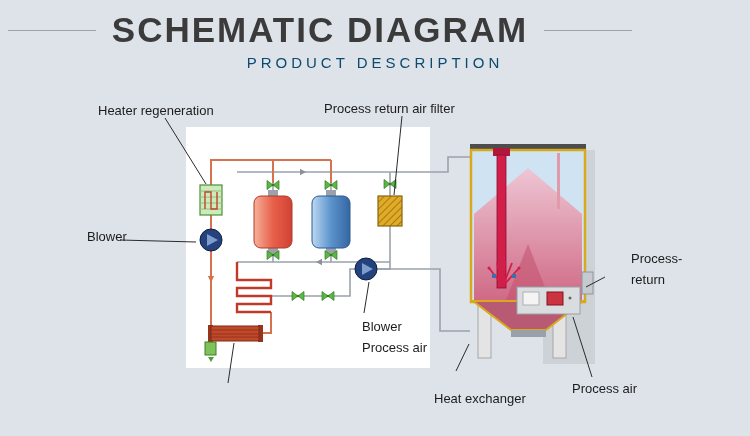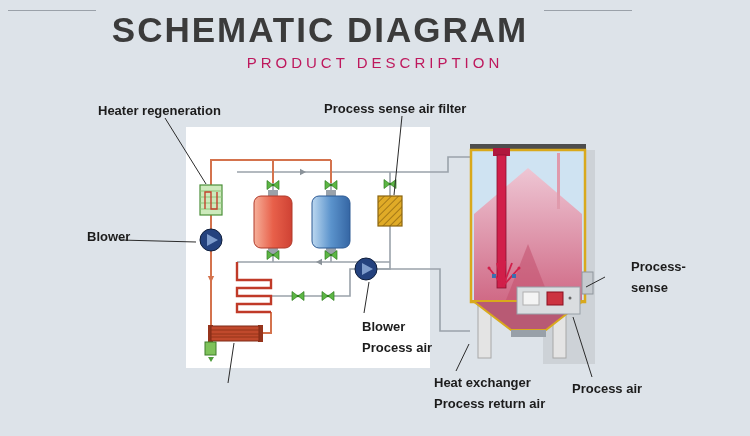--- a/index.html
+++ b/index.html
@@ -1,25 +1,25 @@
 <!DOCTYPE html>
 <html><head>
 <meta charset="utf-8">
 <style>
   html,body{margin:0;padding:0;}
   .stage{position:relative;width:750px;height:436px;background:#dde3e9;overflow:hidden;
          font-family:"Liberation Sans",sans-serif;}
   .diagram{position:absolute;left:0;top:0;width:750px;height:436px;}
-  .title-row{position:absolute;top:10px;left:0;width:640px;display:flex;align-items:flex-start;
+  .title-row{position:absolute;top:10px;left:0;width:640px;display:flex;align-items:center;
              justify-content:center;gap:16px;}
   .title-row h1{margin:0;font-size:35px;letter-spacing:2px;color:#3b3b3b;font-weight:700;}
   .rule{width:88px;height:1px;background:#9aa1a9;}
   .subtitle{position:absolute;top:54px;left:0;width:750px;text-align:center;font-size:15px;
-            letter-spacing:4px;color:#be185d;font-weight:500;}
-  .label{position:absolute;font-size:13px;font-weight:700;color:#1c1c1c;line-height:21px;
+            letter-spacing:4px;color:#0c4a6e;font-weight:500;}
+  .label{position:absolute;font-size:13px;font-weight:400;color:#1c1c1c;line-height:21px;
          white-space:nowrap;}
   .ln{display:block;padding-left:24px;}
 </style>
 </head>
 <body>
 
 <div class="stage">
 
   <svg class="diagram" viewBox="0 0 750 436">
     <defs>
@@ -182,39 +182,38 @@
 
   <div class="title-row">
     <span class="rule"></span>
     <h1>SCHEMATIC DIAGRAM</h1>
     <span class="rule"></span>
   </div>
   <div class="subtitle">PRODUCT DESCRIPTION</div>
 
   <div class="label" style="left:98px;top:100px">Heater regeneration</div>
 
-  <div class="label" style="left:324px;top:98px">Process sense air filter</div>
+  <div class="label" style="left:324px;top:98px">Process return air filter</div>
 
   <div class="label" style="left:63px;top:226px">
     <span class="ln">Blower</span>
   </div>
 
   <div class="label" style="left:338px;top:316px">
     <span class="ln">Blower</span>
     <span class="ln">Process air</span>
   </div>
 
 
-  <div class="label" style="left:607px;top:256px">
+  <div class="label" style="left:607px;top:248px">
     <span class="ln">Process-</span>
-    <span class="ln">sense</span>
-  </div>
-
-  <div class="label" style="left:410px;top:372px">
+    <span class="ln">return</span>
+  </div>
+
+  <div class="label" style="left:410px;top:388px">
     <span class="ln">Heat exchanger</span>
-    <span class="ln">Process return air</span>
   </div>
 
   <div class="label" style="left:548px;top:378px">
     <span class="ln">Process air</span>
   </div>
 
 </div>
 
 </body></html>

